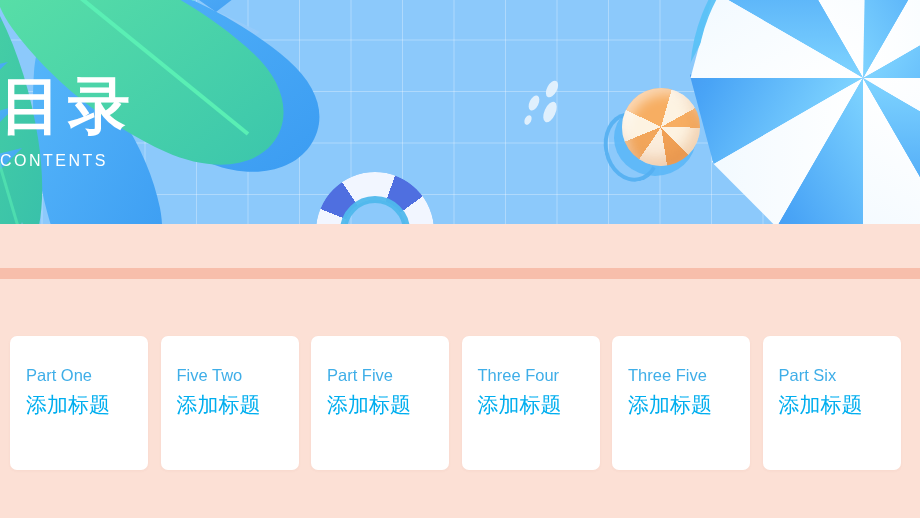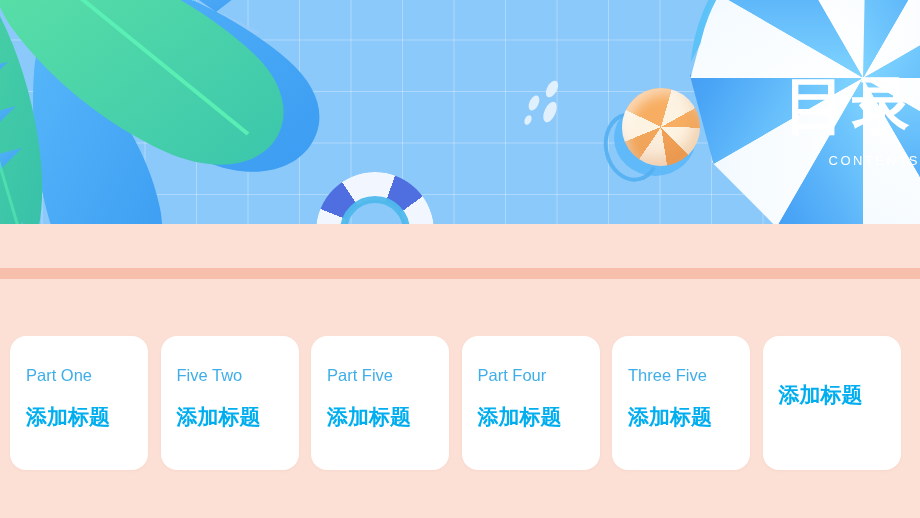--- a/index.html
+++ b/index.html
@@ -122,51 +122,51 @@
 
   
   .leaves{position:absolute;left:-70px;top:-60px;width:420px;height:370px;}
   .leaves svg{display:block;}
 
   
   .splash{position:absolute;left:516px;top:76px;width:62px;height:62px;}
 
   
   .title-block{
-    position:absolute;left:0;top:72px;width:920px;text-align:right;
+    position:absolute;left:0;top:72px;width:920px;text-align:left;
   }
   .title-cn{
     font-size:62px;font-weight:bold;color:#FFFFFF;letter-spacing:6px;
     line-height:68px;margin:0;
     font-family:"DejaVu Sans","Liberation Sans",sans-serif;
   }
   .title-en{
-    font-size:13px;color:#FFFFFF;letter-spacing:2.5px;
+    font-size:16px;color:#FFFFFF;letter-spacing:2.5px;
     margin:12px 0 16px 0;line-height:18px;
     font-family:"Liberation Sans",sans-serif;
   }
 
   
   .cards{
     position:absolute;left:10px;top:336px;width:900px;height:134px;
     display:flex;gap:12.5px;
   }
   .card{
-    width:138px;height:134px;background:#FFFFFF;border-radius:16px;
+    width:138px;height:134px;background:#FFFFFF;border-radius:7px;
     box-sizing:border-box;padding:28px 2px 0 16px;
     box-shadow:0 1px 3px rgba(180,120,100,.07);
   }
   .card-part{
     font-size:16.5px;color:#3FAEE8;line-height:22px;
     font-family:"Liberation Sans",sans-serif;
     white-space:nowrap;
   }
   .card-title{
-    font-size:21px;font-weight:bold;color:#00AEEF;line-height:27px;
-    margin-top:18px;letter-spacing:0px;
+    font-size:21px;font-weight:normal;color:#00AEEF;line-height:27px;
+    margin-top:6px;letter-spacing:0px;
     font-family:"DejaVu Sans","Liberation Sans",sans-serif;
     white-space:nowrap;
   }
 </style>
 </head>
 <body>
 
 <div class="slide">
 
   <div class="sky">
@@ -281,25 +281,26 @@
       </div>
       <div class="card">
         <div class="card-part">Five Two</div>
         <div class="card-title">添加标题</div>
       </div>
       <div class="card">
         <div class="card-part">Part Five</div>
         <div class="card-title">添加标题</div>
       </div>
       <div class="card">
-        <div class="card-part">Part Four</div>
+        <div class="card-part">Three Four</div>
         <div class="card-title">添加标题</div>
       </div>
       <div class="card">
         <div class="card-part">Three Five</div>
         <div class="card-title">添加标题</div>
       </div>
       <div class="card">
+        <div class="card-part">Part Six</div>
         <div class="card-title">添加标题</div>
       </div>
     </div>
 
 </div>
 
 </body></html>

